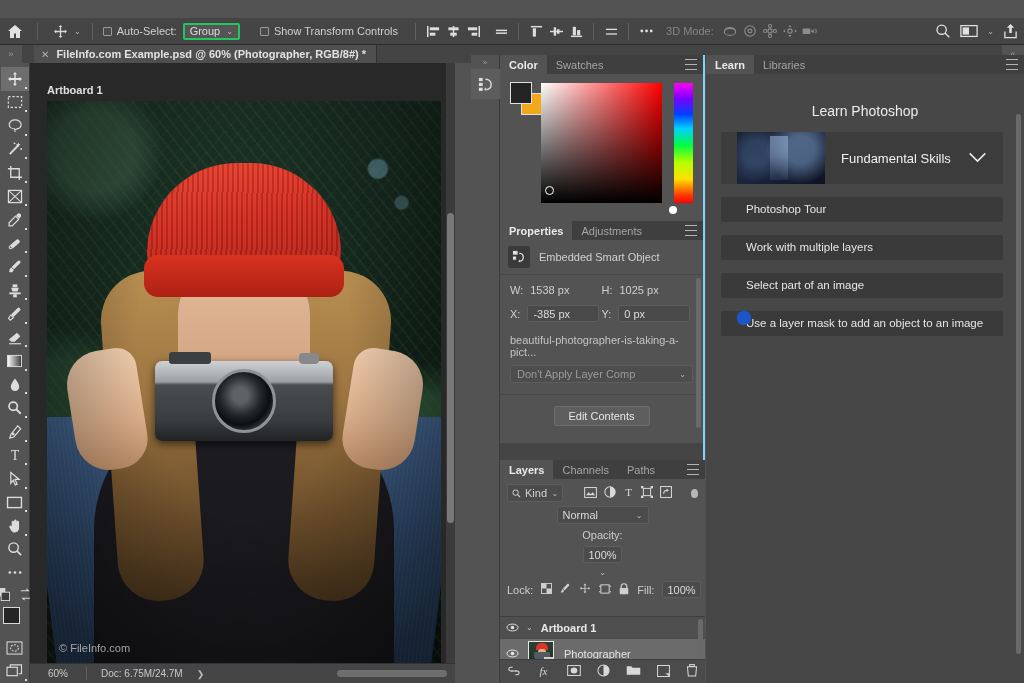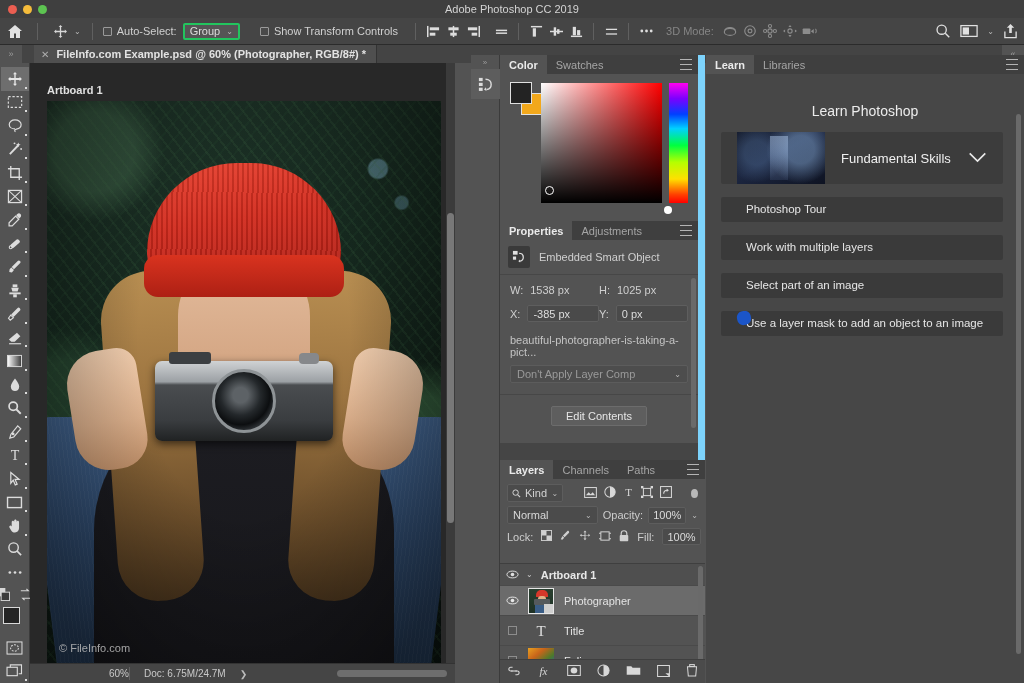--- a/index.html
+++ b/index.html
@@ -199,21 +199,21 @@
   .canvas-vthumb {
     position:absolute; right:1px; top:150px; width:7px; height:310px;
     background:#787878; border-radius:4px;
   }
   
   .statusbar {
     position:absolute; left:30px; top:663px; width:425px; height:20px;
     background:#454545; border-top:1px solid #333;
     display:flex; align-items:center; font-size:10px; color:#c9c9c9;
   }
-  .st-zoom { width:56px; text-align:right;margin-left:43px; }
+  .st-zoom { width:56px; text-align:center; }
   .st-sep { width:1px; height:13px; background:#606060; }
   .st-doc { padding-left:14px; }
   .st-arrow { margin-left:14px; font-size:9px; color:#bbb; }
   .st-hscroll {
     position:absolute; right:8px; width:110px; height:7px; background:#6e6e6e; border-radius:4px;
   }
 
   
   .minidock {
     position:absolute; left:471px; top:55px; width:29px; height:628px;
@@ -224,21 +224,21 @@
     font-size:8px; color:#9b9b9b;
   }
   .minidock .mini-btn {
     width:29px; height:30px; display:flex; align-items:center; justify-content:center;
     background:#5d5d5d;
   }
 
   
   .dock-mid {
     position:absolute; left:500px; top:55px; width:205px; height:628px;
-    background:#454545; border-right:7px solid #7dd3fc;
+    background:#454545; border-right:2px solid #7dd3fc;
   }
   .panel-tabs {
     height:19px; background:#3f3f3f; display:flex; align-items:center; position:relative;
   }
   .ptab {
     height:19px; padding:0 9px; display:flex; align-items:center;
     font-size:11px; color:#a5a5a5;
   }
   .ptab.active { background:#535353; color:#eaeaea; font-weight:bold; }
   .pmenu {
@@ -310,21 +310,21 @@
   .lp-filter {
     display:flex; align-items:center; gap:13px; padding:5px 7px 4px 7px;
   }
   .lp-kind {
     width:71px; height:18px; background:#4b4b4b; border:1px solid #5d5d5d; border-radius:2px;
     display:flex; align-items:center; gap:4px; padding:0 4px; font-size:11px; color:#d2d2d2;
   }
   .lp-ficons { display:flex; align-items:center; gap:7px; margin-left:8px; }
   .lp-toggle { width:9px; height:9px; border-radius:50%; background:#b8b8b8; margin-left:6px; }
   .lp-blend {
-    display:flex; align-items:center; padding:0 7px 4px 7px; gap:5px;
+    display:flex; align-items:center; padding:0 7px 4px 7px; gap:5px;flex-direction:column;
   }
   .lp-blendsel {
     width:92px; height:18px; background:#4b4b4b; border:1px solid #5d5d5d; border-radius:2px;
     display:flex; align-items:center; justify-content:space-between; padding:0 5px;
     font-size:11px; color:#d8d8d8;
   }
   .lp-opa { font-size:11px; color:#cdcdcd; }
   .lp-num {
     background:#4b4b4b; border:1px solid #5d5d5d; border-radius:2px; height:17px;
     display:flex; align-items:center; padding:0 4px; font-size:11px; color:#dcdcdc;
@@ -451,28 +451,20 @@
   }
   .th-divider {
     position:absolute; left:50%; top:0; width:1px; height:100%; background:rgba(0,0,0,.45);
   }
 </style>
 </head>
 <body>
 
 <div class="app">
 
-  <div class="titlebar">
-    <div class="lights">
-      <span class="light l-red"></span>
-      <span class="light l-yel"></span>
-      <span class="light l-grn"></span>
-    </div>
-    <div class="app-title">Adobe Photoshop CC 2019</div>
-  </div>
 
   <div class="optionsbar">
     <div class="home-btn">
       <svg width="16" height="15" viewBox="0 0 16 15">
           <path d="M8 1L1 7h2v7h4V9.5h2V14h4V7h2z" fill="#e2e2e2"></path>
         </svg>
     </div>
     <div class="ob-sep"></div>
     <div class="tool-well">
       <span class="tool-chip">

